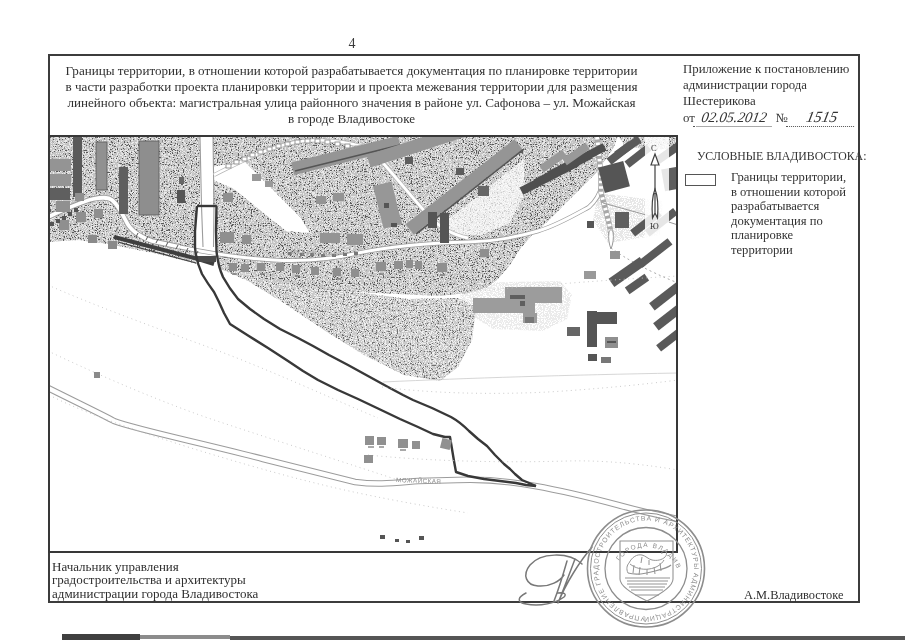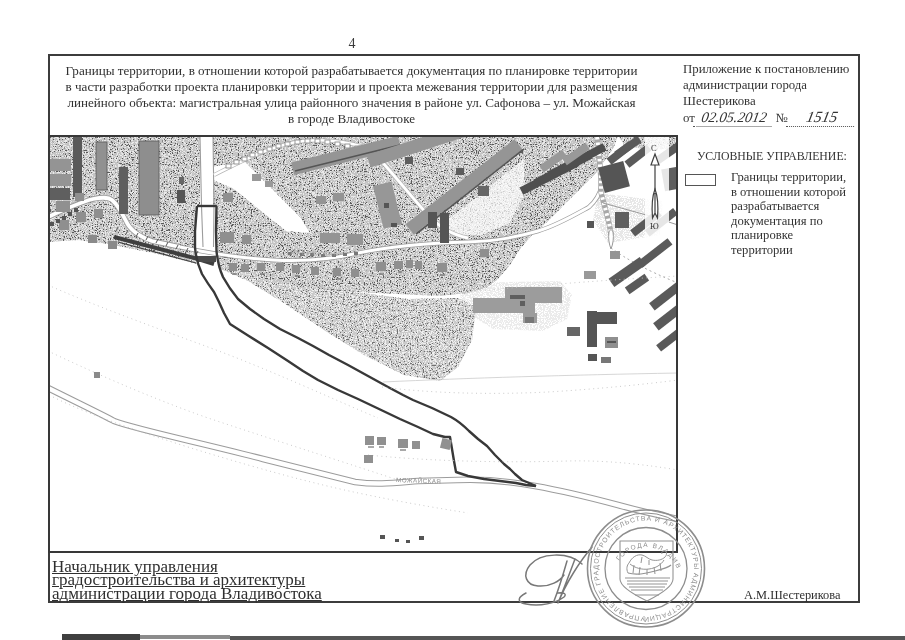--- a/index.html
+++ b/index.html
@@ -348,29 +348,29 @@
 <g stroke="#3f3f3f" fill="none" stroke-width="1.2">
 <path d="M607,30 L607,56"></path>
 <path d="M607,19 L603,30 L611,30 Z" fill="#fff"></path>
 <path d="M607,54 C604,62 603.5,71 604.5,83 L607,78 L609.5,83 C610.5,71 610,62 607,54 Z M607,58 L607,78" fill="#fff"></path>
 </g>
 <text x="603" y="16" font-size="8.5" fill="#333" font-family="Liberation Serif,serif">С</text>
 <text x="602" y="94" font-size="8.5" fill="#333" font-family="Liberation Serif,serif">Ю</text>
 </svg>
 </div>
 
-<div class="abs" style="left:697px;top:149px;font-size:11.8px;color:#333;">УСЛОВНЫЕ УПРАВЛЕНИЕ:</div>
+<div class="abs" style="left:697px;top:149px;font-size:11.8px;color:#333;">УСЛОВНЫЕ ВЛАДИВОСТОКА:</div>
 
 <div class="abs" style="left:685px;top:174px;width:29px;height:10px;border:1.6px solid #555;"></div>
 
 <div class="abs" style="left:731px;top:170px;width:125px;font-size:12.6px;line-height:14.6px;color:#333;">Границы территории, в&nbsp;отношении которой разрабатывается документация по планировке территории</div>
 
-<div class="abs" style="left:52px;top:560px;width:300px;font-size:17px;line-height:13.3px;color:#2f2f2f;text-decoration:underline;">Начальник управления<br>градостроительства и архитектуры<br>администрации города Владивостока</div>
-
-<div class="abs" style="left:744px;top:588px;font-size:12.4px;color:#2f2f2f;">А.М.Шестерикова</div>
+<div class="abs" style="left:52px;top:560px;width:300px;font-size:13px;line-height:13.3px;color:#2f2f2f;">Начальник управления<br>градостроительства и архитектуры<br>администрации города Владивостока</div>
+
+<div class="abs" style="left:744px;top:588px;font-size:12.4px;color:#2f2f2f;">А.М.Владивостоке</div>
 
 <svg class="abs" style="left:510px;top:539px;" width="110" height="80" viewBox="0 0 110 80">
 <path d="M72,25 C58,12 30,14 20,26 C12,36 16,46 28,47 C40,48 50,42 54,36 M57,22 C53,36 48,52 44,62 M65,20 C59,36 53,52 48,64 M48,64 C56,44 70,22 82,8 M16,54 C8,58 6,63 16,65 C30,68 46,64 54,58 C57,55 54,53 48,54" stroke="#787878" stroke-width="1.5" fill="none" stroke-linecap="round"></path>
 </svg>
 
 <svg class="abs" style="left:583px;top:505px;" width="128" height="128" viewBox="0 0 128 128">
 <g stroke="#8d8d8d" fill="none">
 <circle cx="63" cy="63.5" r="58.5" stroke-width="1.6"></circle>
 <circle cx="63" cy="63.5" r="55.5" stroke-width="1"></circle>
 <circle cx="63" cy="63.5" r="41" stroke-width="1.3"></circle>

